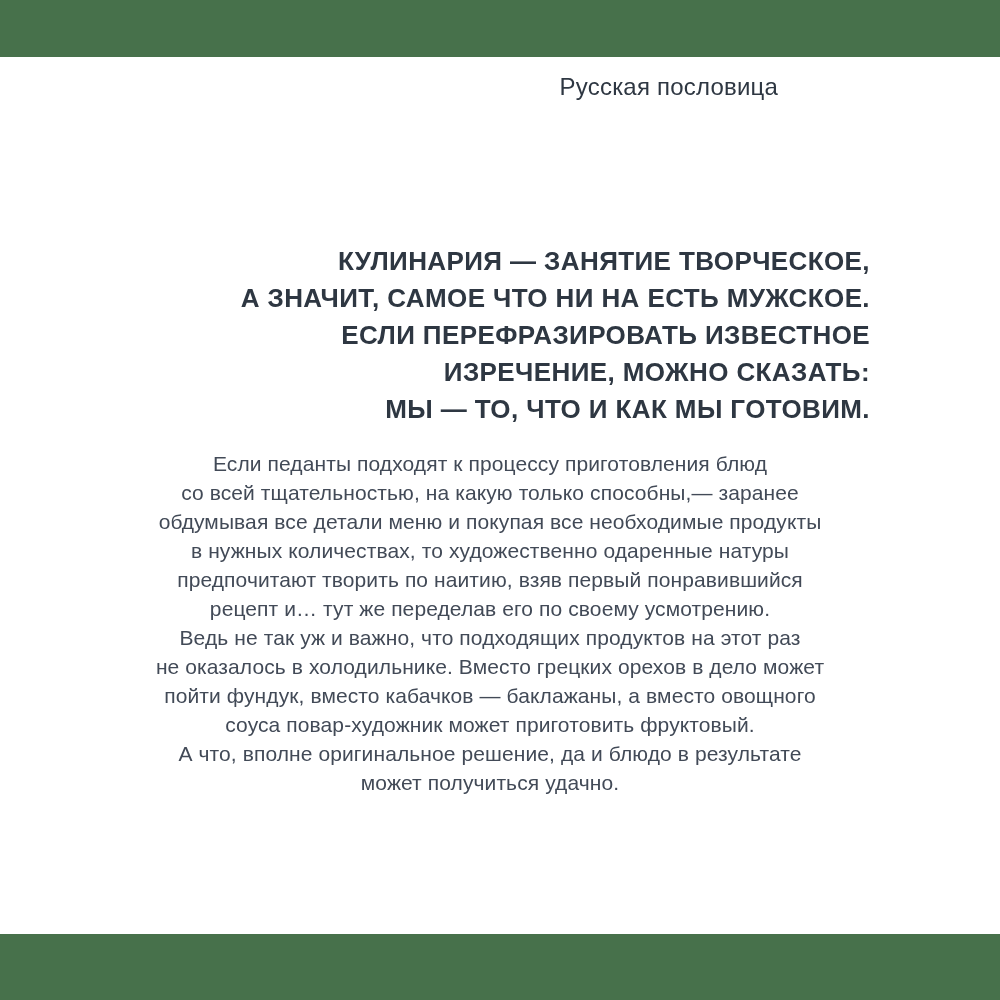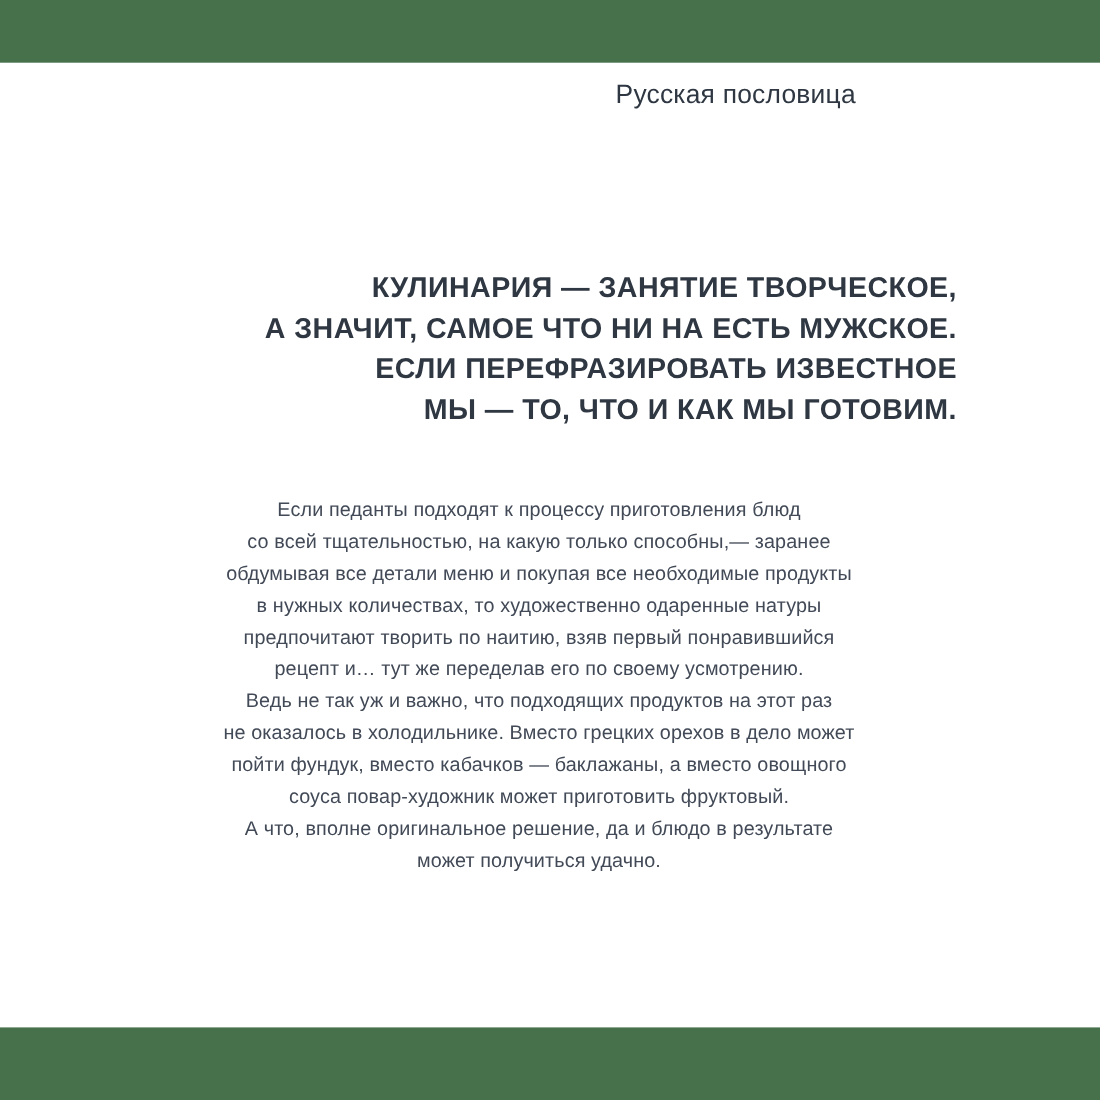--- a/index.html
+++ b/index.html
@@ -59,39 +59,40 @@
     color:var(--heading-color);
   }
 
   .body-paragraph{
     position:absolute;
     top:449px;
     left:110px;
     width:760px;
     text-align:center;
     font-weight:300;
-    font-size:18px;
+    font-size:21px;
     line-height:29px;
     letter-spacing:0.1px;
     color:var(--body-color);
   }
 </style>
 </head>
 <body>
 
 <div class="band band-top"></div>
 
 <div class="epigraph">
   <div class="epigraph-attribution">Русская пословица</div>
 </div>
 
 <div class="chapter-heading">
     <div class="heading-line">КУЛИНАРИЯ — ЗАНЯТИЕ ТВОРЧЕСКОЕ,</div>
     <div class="heading-line">А ЗНАЧИТ, САМОЕ ЧТО НИ НА ЕСТЬ МУЖСКОЕ.</div>
     <div class="heading-line">ЕСЛИ ПЕРЕФРАЗИРОВАТЬ ИЗВЕСТНОЕ</div>
+    <div class="heading-line">ИЗРЕЧЕНИЕ, МОЖНО СКАЗАТЬ:</div>
     <div class="heading-line">МЫ — ТО, ЧТО И КАК МЫ ГОТОВИМ.</div>
   </div>
 
 <div class="body-paragraph">
     <div class="body-line">Если педанты подходят к процессу приготовления блюд</div>
     <div class="body-line">со всей тщательностью, на какую только способны,— заранее</div>
     <div class="body-line">обдумывая все детали меню и покупая все необходимые продукты</div>
     <div class="body-line">в нужных количествах, то художественно одаренные натуры</div>
     <div class="body-line">предпочитают творить по наитию, взяв первый понравившийся</div>
     <div class="body-line">рецепт и… тут же переделав его по своему усмотрению.</div>

